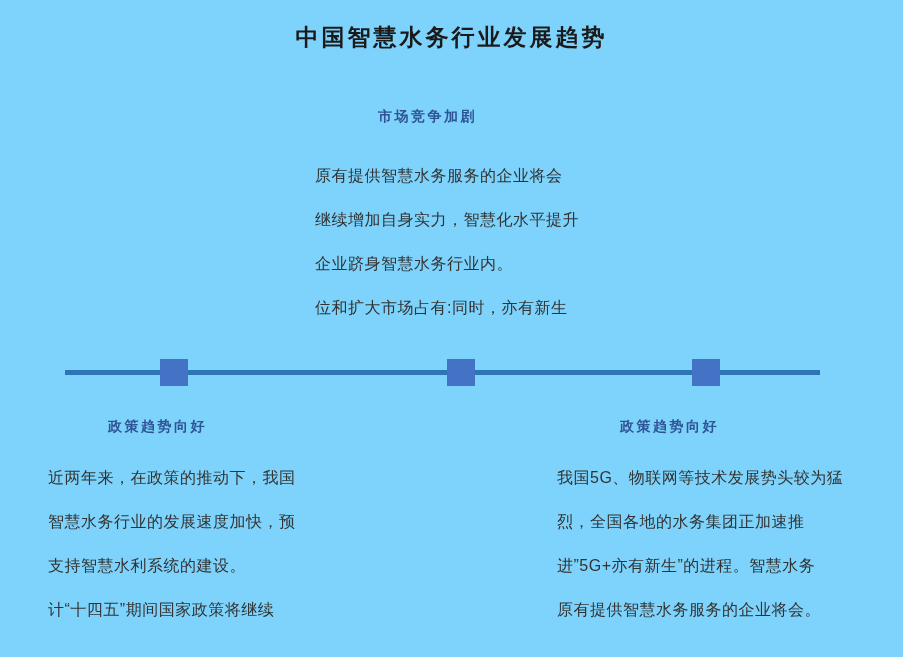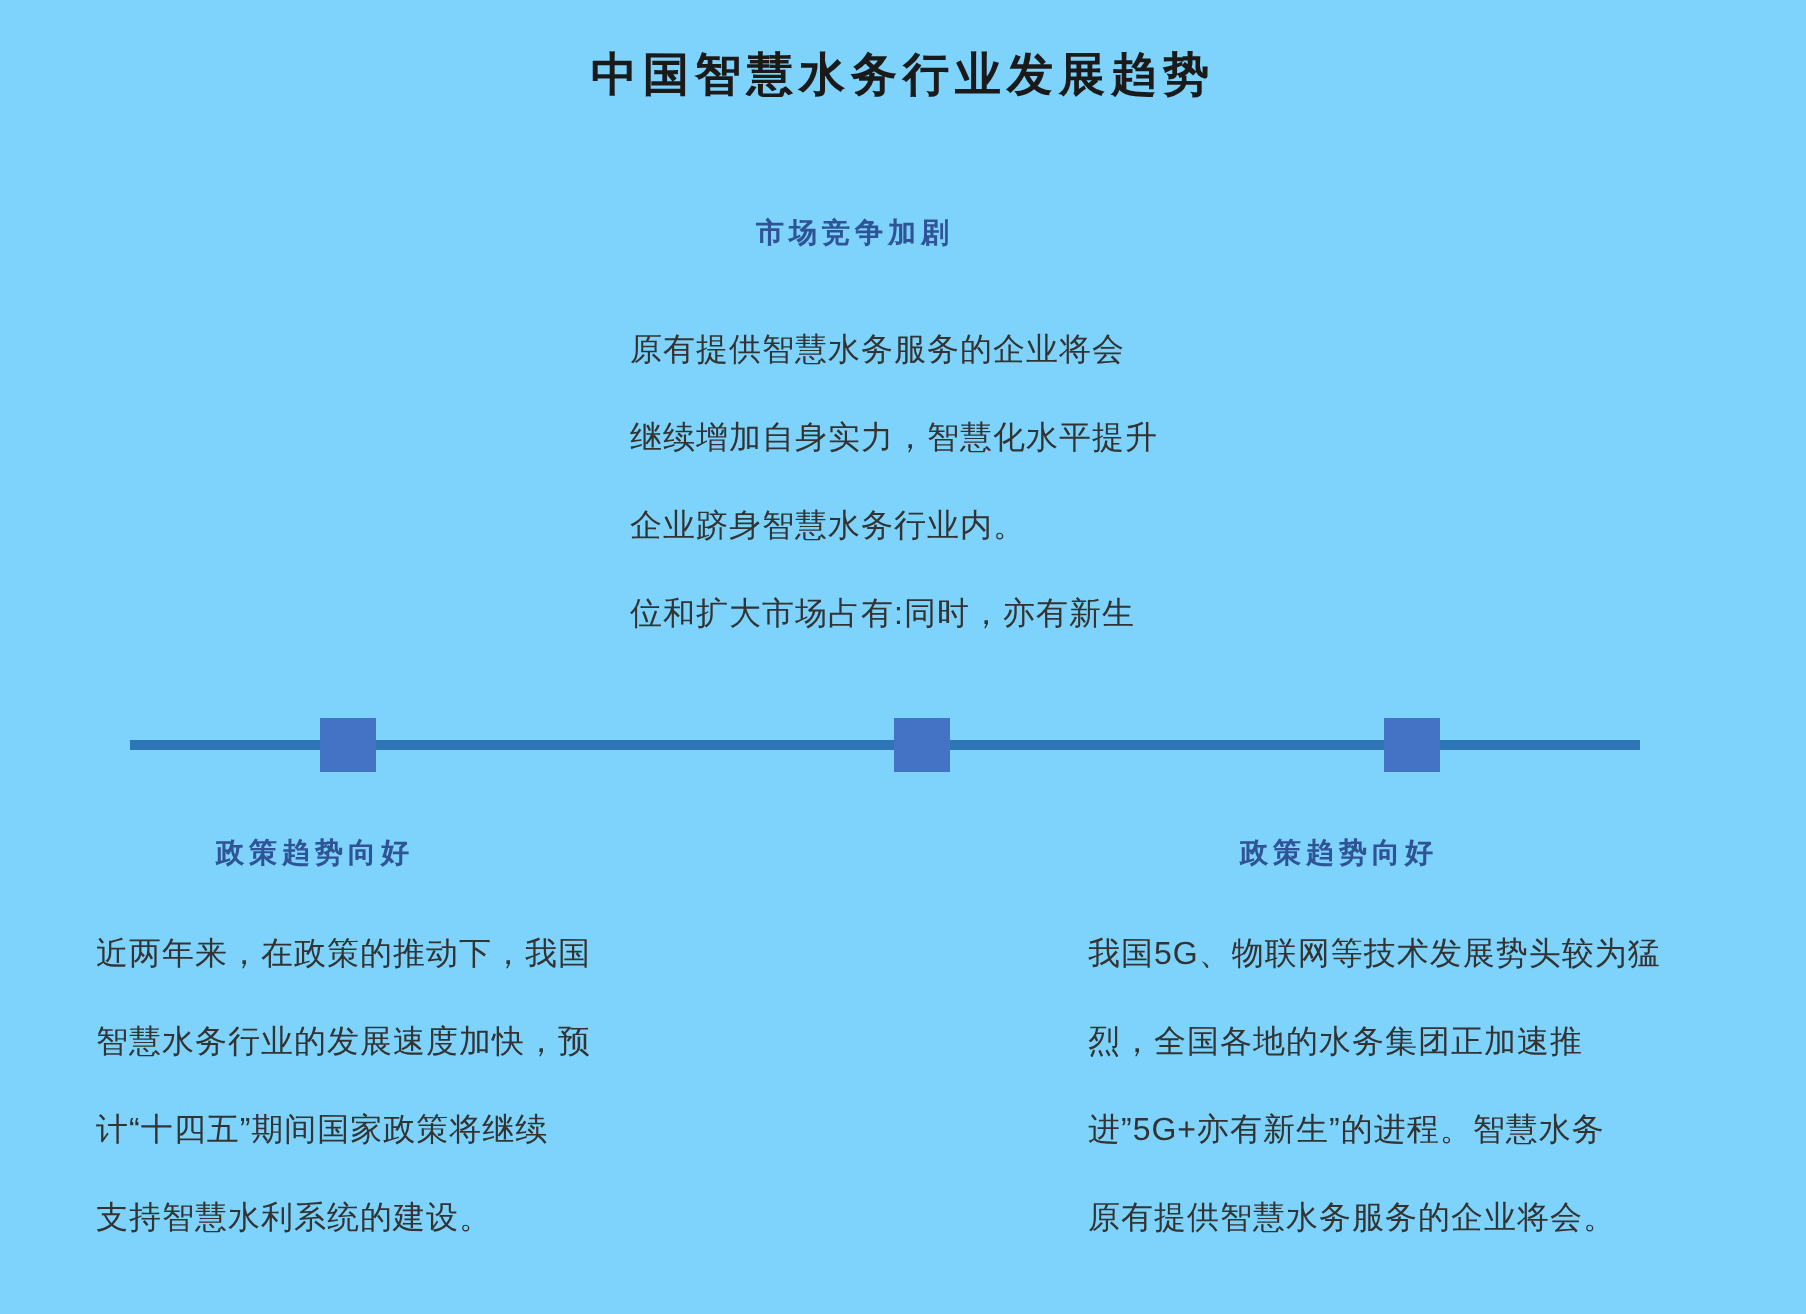--- a/index.html
+++ b/index.html
@@ -43,21 +43,21 @@
   .heading-right  { top: 418px; left: 620px; }
   .para {
     position: absolute;
     font-size: 16px;
     line-height: 44px;
     color: var(--color-body);
     letter-spacing: 0.5px;
   }
   .para-top   { top: 154px; left: 315px; width: 340px; }
   .para-left  { top: 456px; left: 48px;  width: 330px; }
-  .para-right { top: 456px; left: 544px; width: 340px; }
+  .para-right { top: 456px; left: 557px; width: 340px; }
   .timeline-line {
     position: absolute;
     top: 370px;
     left: 65px;
     width: 755px;
     height: 5px;
     background: var(--color-line);
   }
   .timeline-marker {
     position: absolute;
@@ -87,22 +87,22 @@
 
   <div class="timeline-line"></div>
   <div class="timeline-marker marker-1"></div>
   <div class="timeline-marker marker-2"></div>
   <div class="timeline-marker marker-3"></div>
 
   <div class="section-heading heading-left">政策趋势向好</div>
   <div class="para para-left">
     <div>近两年来，在政策的推动下，我国</div>
     <div>智慧水务行业的发展速度加快，预</div>
+    <div>支持智慧水利系统的建设。</div>
     <div>计“十四五”期间国家政策将继续</div>
-    <div>支持智慧水利系统的建设。</div>
   </div>
 
   <div class="section-heading heading-right">政策趋势向好</div>
   <div class="para para-right">
     <div>我国5G、物联网等技术发展势头较为猛</div>
     <div>烈，全国各地的水务集团正加速推</div>
     <div>进”5G+亦有新生”的进程。智慧水务</div>
     <div>原有提供智慧水务服务的企业将会。</div>
   </div>
 

